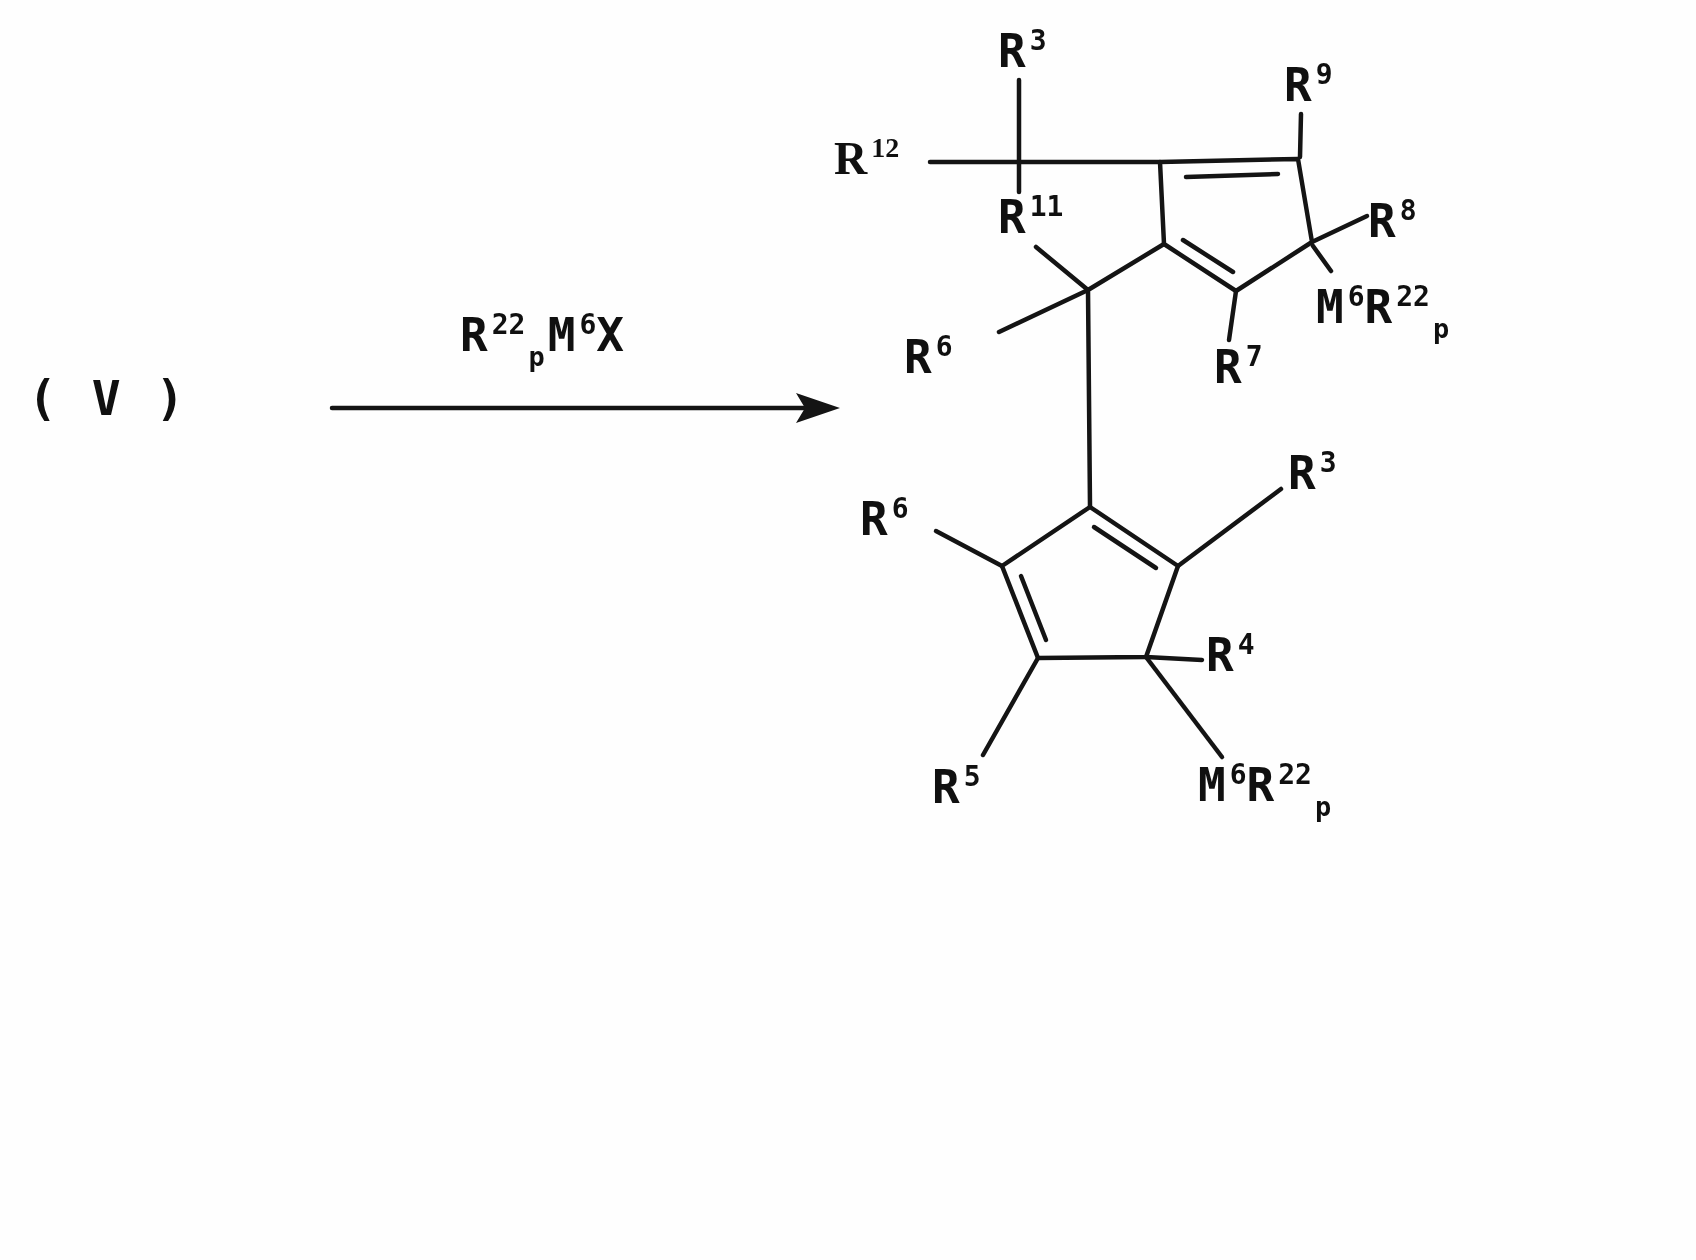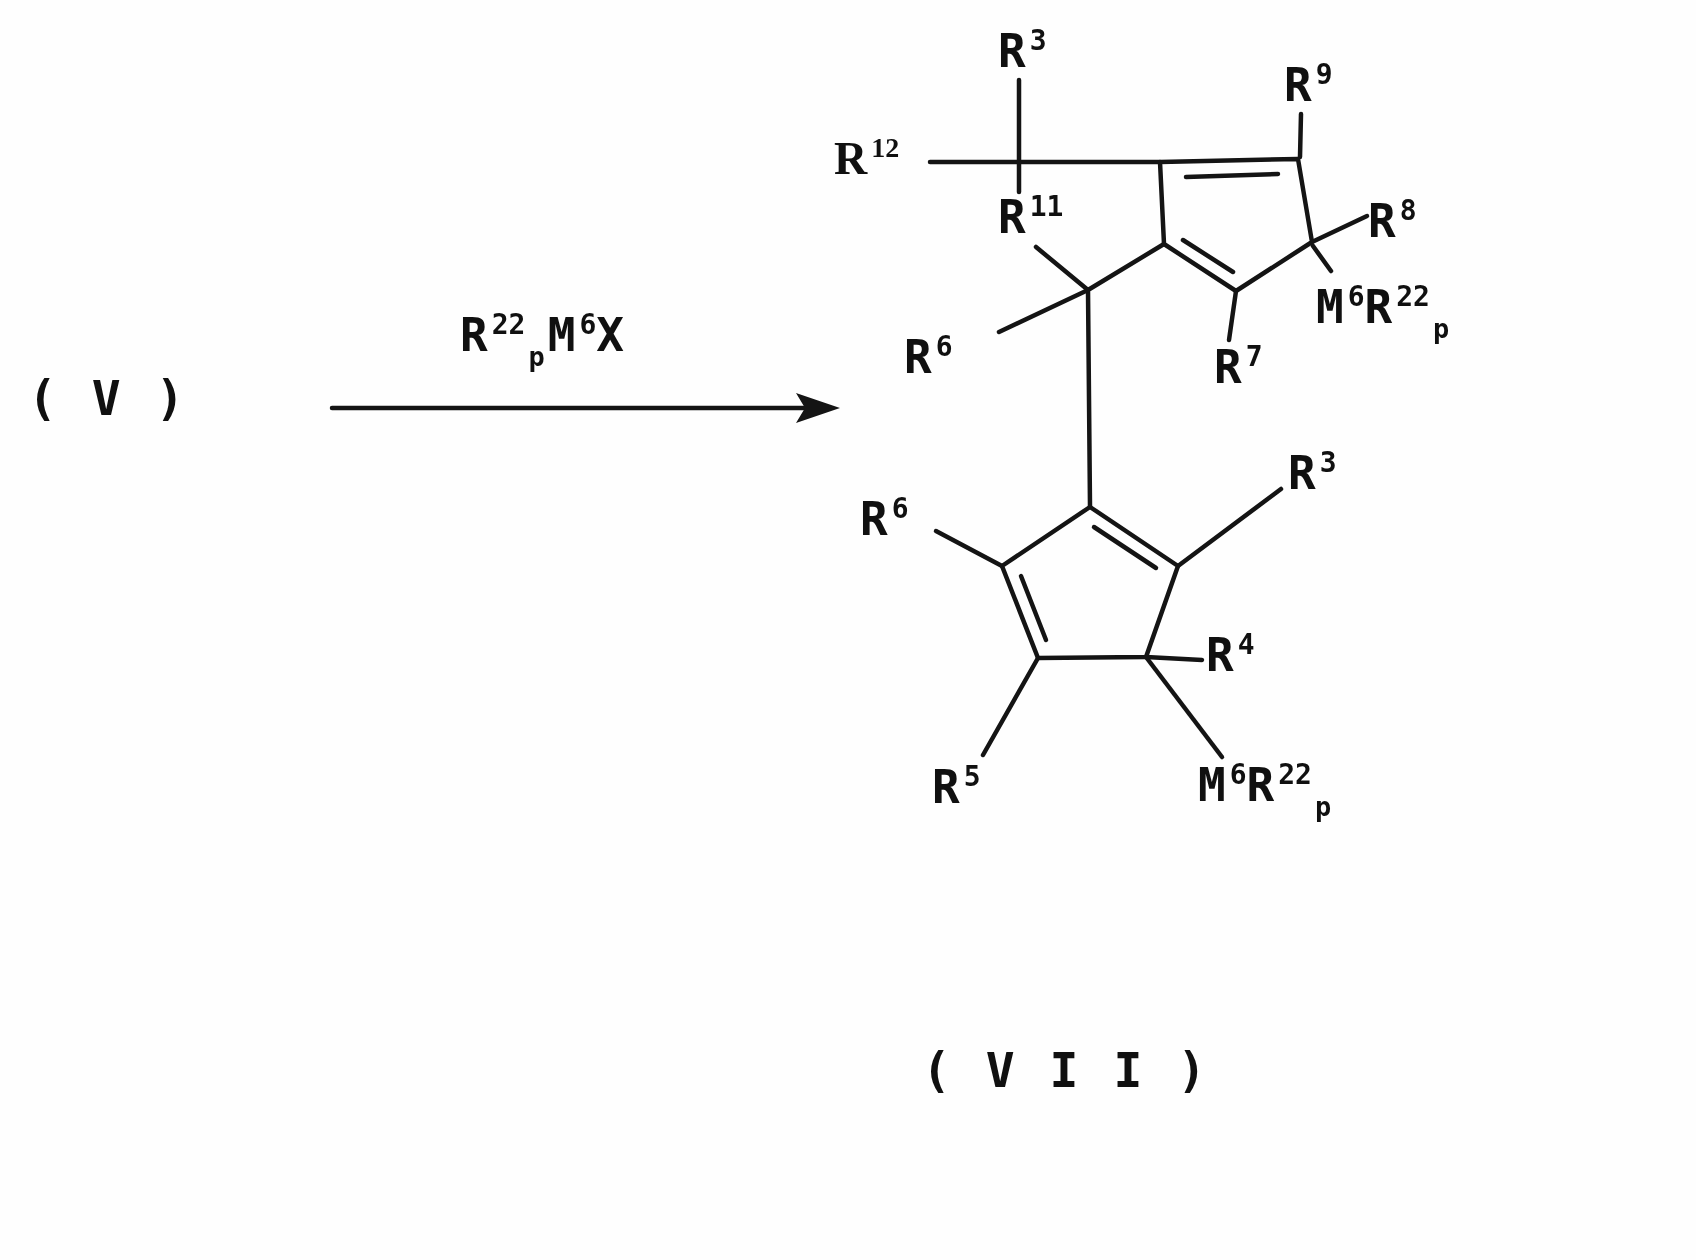--- a/index.html
+++ b/index.html
@@ -126,15 +126,14 @@
 
   <div class="lbl pos-r10"><span>R</span><sup>6</sup></div>
   <div class="lbl pos-r7"><span>R</span><sup>7</sup></div>
   <div class="lbl pos-r6"><span>R</span><sup>6</sup></div>
   <div class="lbl pos-r3"><span>R</span><sup>3</sup></div>
   <div class="lbl pos-r4"><span>R</span><sup>4</sup></div>
   <div class="lbl pos-r5"><span>R</span><sup>5</sup></div>
 
   <div class="lbl pos-ml"><span>M</span><sup>6</sup><span>R</span><sup>22</sup><sub>p</sub></div>
 
-  <div class="lbl big pos-product">( V I I )</div>
 
 </div>
 
 </body></html>

